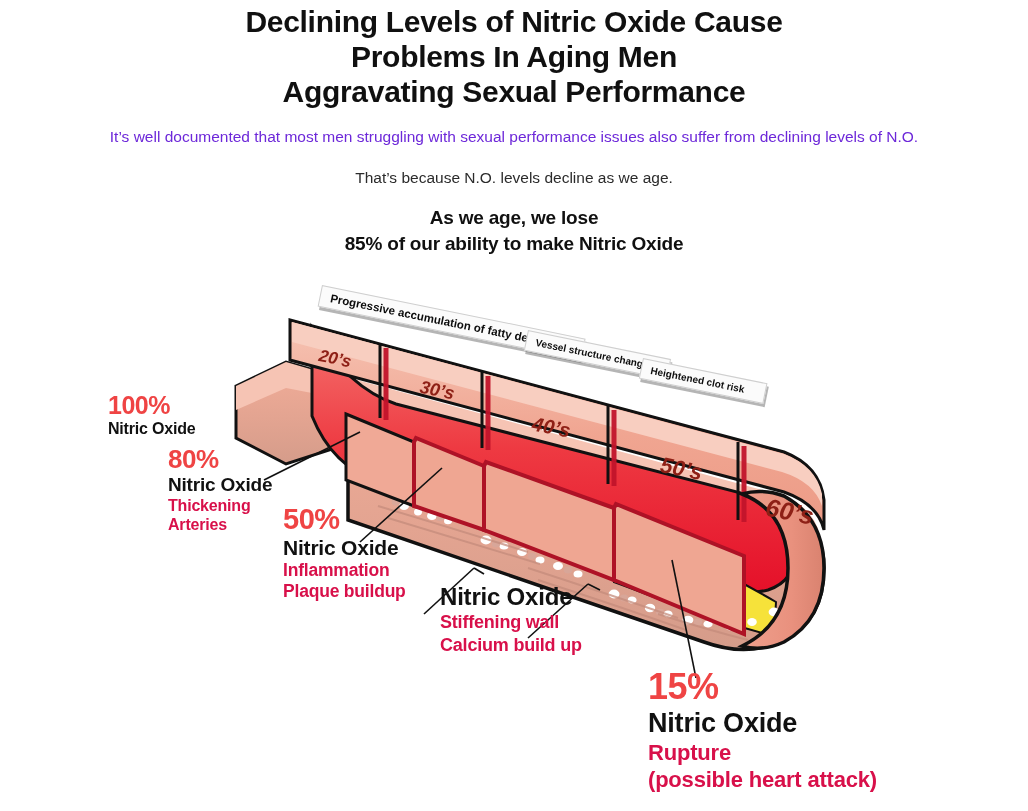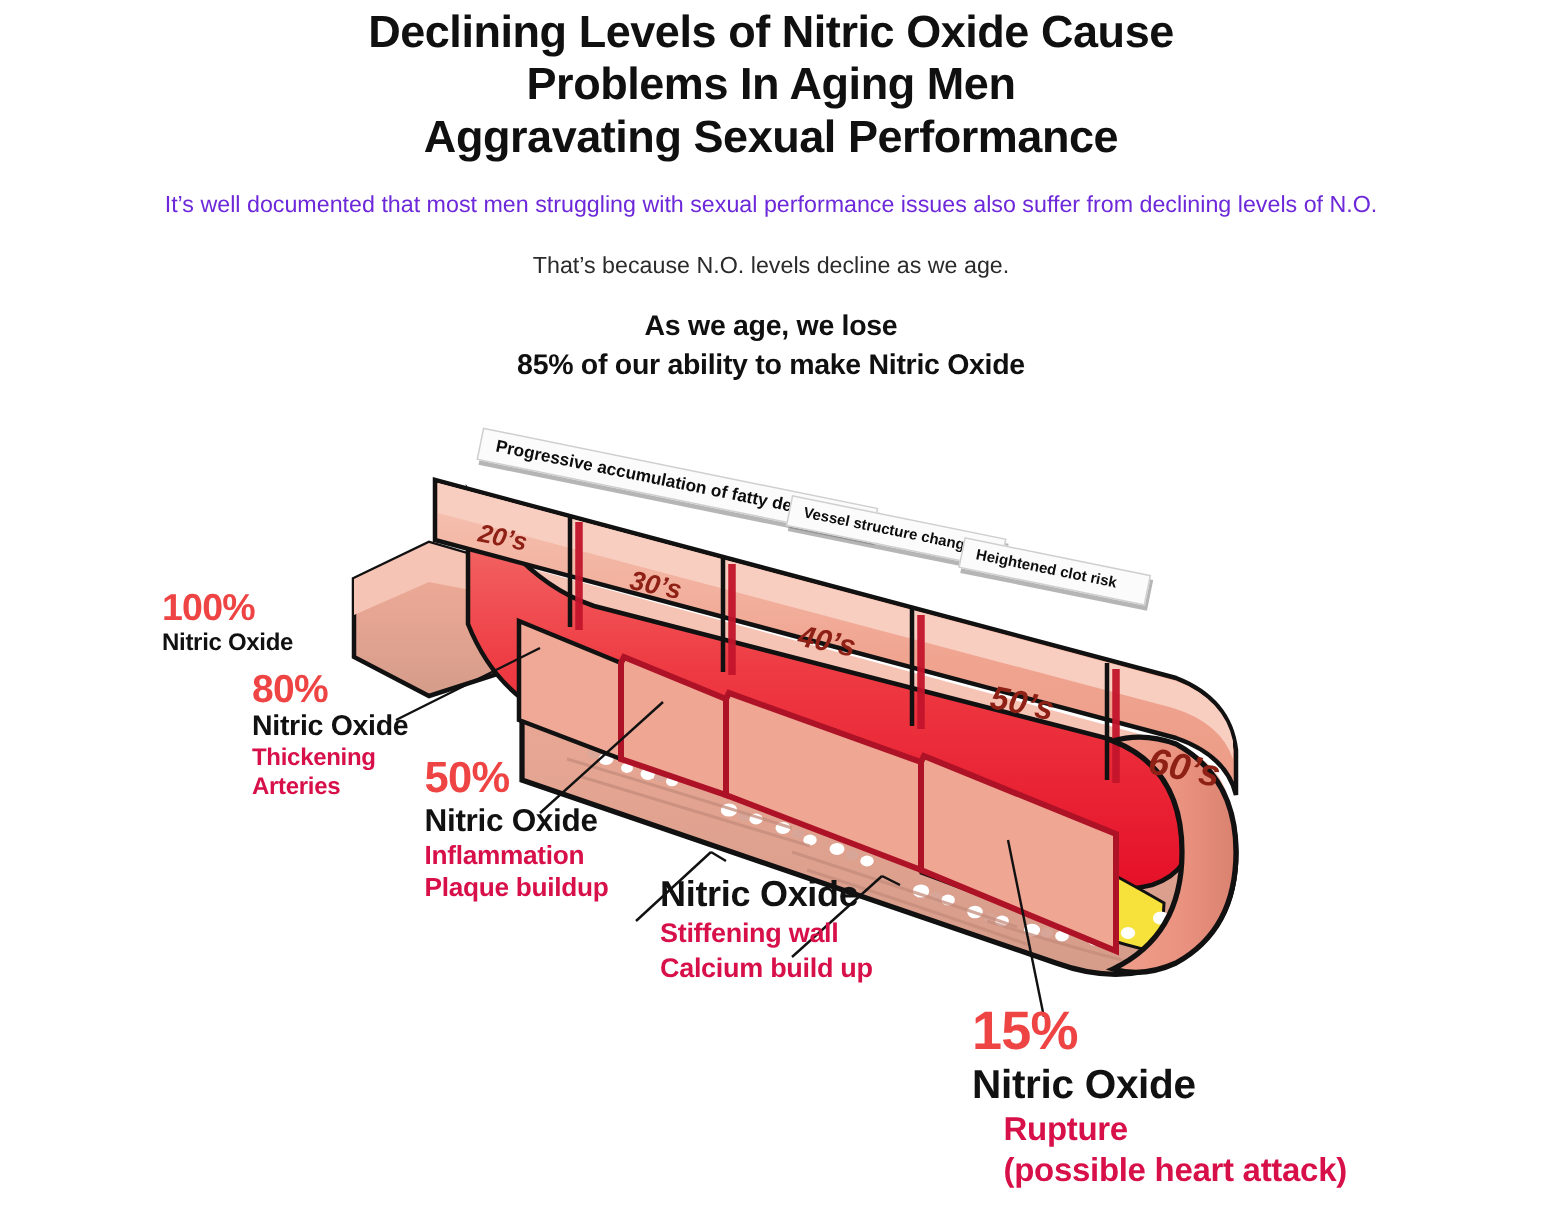--- a/index.html
+++ b/index.html
@@ -70,21 +70,21 @@
   .c50 .note{font-size:17.5px;line-height:21px;}
 
   .c35{left:440px;top:583px;}
   .c35 .pct{font-size:32px;line-height:35px;}
   .c35 .no{font-size:24px;line-height:28px;}
   .c35 .note{font-size:18px;line-height:23px;}
 
   .c15{left:648px;top:667px;}
   .c15 .pct{font-size:36px;line-height:40px;}
   .c15 .no{font-size:27px;line-height:32px;}
-  .c15 .note{font-size:22px;line-height:27px;margin-left:21px;}
+  .c15 .note{font-size:22px;line-height:27px;}
 
   
   .artery{position:absolute;left:228px;top:268px;width:600px;height:410px;}
 
   
   .banner{
     position:absolute;
     background:#fbfbfb;
     border:1px solid #cfcfcf;
     color:#0d0d0d;

